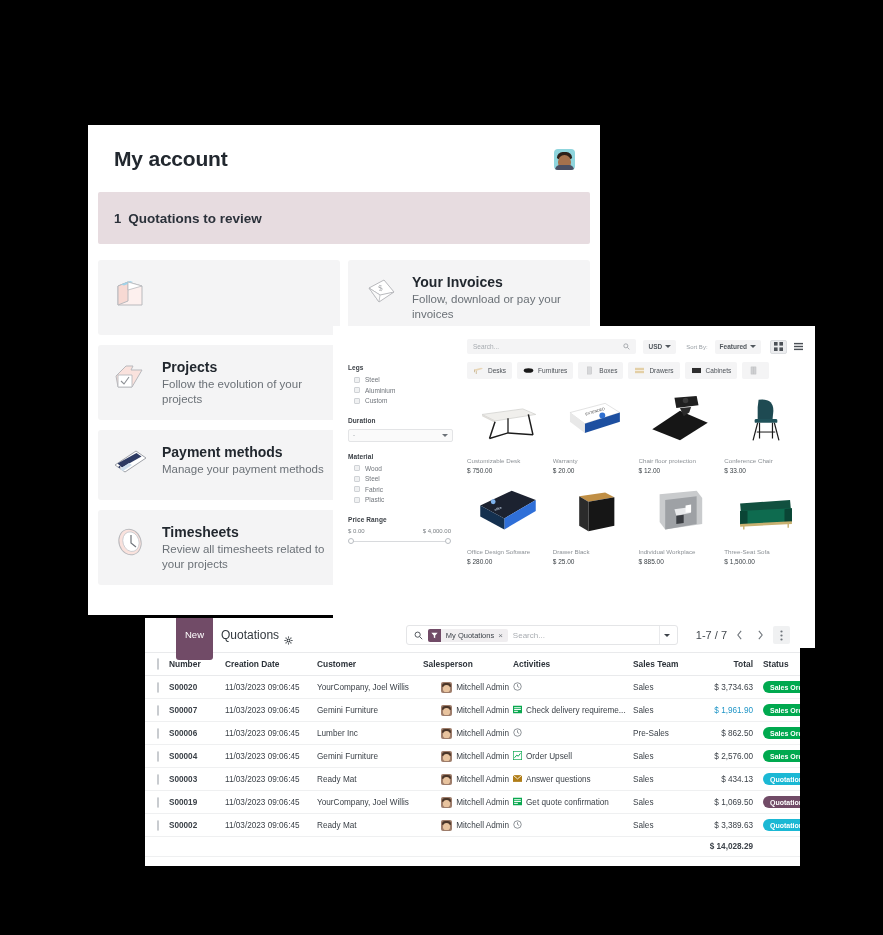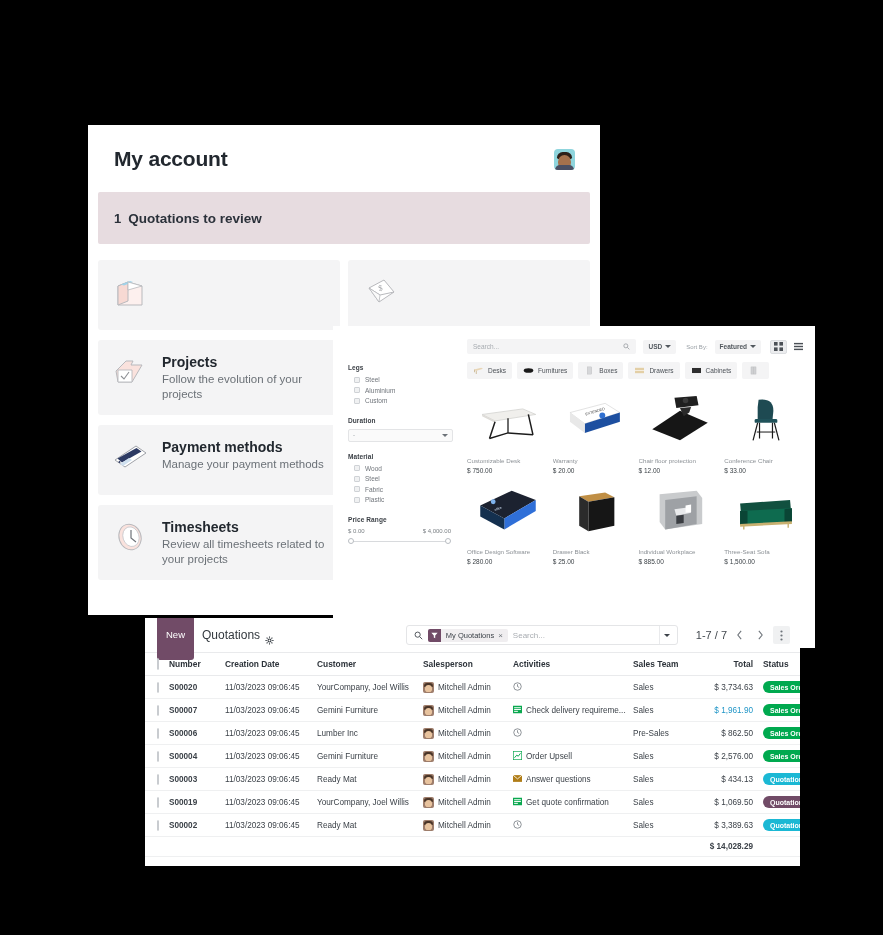--- a/index.html
+++ b/index.html
@@ -138,21 +138,21 @@
   #panel-list {
     position: absolute;
     left: 145px; top: 618px;
     width: 655px; height: 248px;
     background: #ffffff;
     overflow: hidden;
   }
   .lst-top { display: flex; align-items: center; height: 34px; padding: 0 10px 0 12px; gap: 8px;}
   .btn-new {
     background: #714b67; color: #fff; font-size: 9.5px; font-weight: 500;
-    padding: 20px 9px; border-radius: 3px; line-height: 1;
+    padding: 20px 9px; border-radius: 3px; line-height: 1; margin-left: 19px;
   }
   .lst-bc { font-size: 12px; color: #32383e; }
   .gear { width: 9px; height: 9px; margin-left:-3px;}
   .lst-search {
     margin-left: auto; width: 272px; height: 20px; border: 1px solid #e4e5e7;
     border-radius: 3px; display: flex; align-items: center; gap: 5px; padding: 0 2px 0 7px;
   }
   .facet { display: flex; align-items: center; border-radius: 2px; overflow: hidden; height: 13px; background: #f0eef0;}
   .facet-ico { background: #714b67; width: 13px; height: 13px; display:flex;align-items:center;justify-content:center;}
   .facet-lbl { font-size: 7.5px; color: #3d434a; padding: 0 4px 0 5px; }
@@ -181,21 +181,21 @@
   .c-cust { width: 106px; margin-top: 12px; }
   .c-sales { width: 90px; }
   .c-act { width: 120px; margin-left: 28px; }
   .c-team { width: 62px; }
   .c-total { width: 62px; text-align: right; }
   .c-status { width: 70px; padding-left: 6px !important;}
   .chkbox { width: 8px; height: 8px; border: 1px solid #c9ccd0; border-radius: 1.5px; }
   td.c-num { font-weight: 700; color: #2f353c; }
   td.c-total { text-align: right; font-weight: 400; }
   td.c-total.link { color: #2196c7; }
-  .sp { display: flex; align-items: center; gap: 4px; }
+  .sp { display: flex; align-items: center; gap: 4px; justify-content: flex-end; }
   .sp-av { width: 11px; height: 11px; border-radius: 2px; background: #9e7d6b; position: relative; overflow:hidden; flex:0 0 auto;}
   .sp-av i { position:absolute; left:2px; top:3px; width:7px; height:7px; background:#e8c39e; border-radius:50% 50% 40% 40%; display:block;}
   .sp-av b { position:absolute; left:1px; top:1px; width:9px; height:4px; background:#4a3528; border-radius:4px 4px 1px 1px; display:block;}
   .act { display: flex; align-items: center; gap: 4px; }
   .act-txt { overflow: hidden; text-overflow: ellipsis; }
   .badge {
     display: inline-block; color: #fff; font-size: 7px; font-weight: 700;
     padding: 2.5px 7px; border-radius: 9px; line-height: 1; white-space: nowrap;
   }
   .b-green { background: #00a94f; }
@@ -238,20 +238,24 @@
       </div>
 
       <div class="acct-card">
         <span class="card-ico">
           <svg viewBox="0 0 40 40" width="40" height="40">
             <path d="M9 16 L24 8 L34 20 L19 30 Z" fill="#ffffff" stroke="#b8b9bd" stroke-width="1"></path>
             <path d="M9 16 L20 23 L34 20" fill="none" stroke="#b8b9bd" stroke-width="1"></path>
             <path d="M9 16 L19 30 L20 23 Z" fill="#fafafa" stroke="#b8b9bd" stroke-width="0.8"></path>
             <text x="19" y="19" font-size="8" fill="#9a9ca0" font-family="serif" transform="rotate(-12 19 19)">$</text>
           </svg>
+        </span>
+        <span class="card-txt">
+          <span class="card-title" style="display:block">Your Invoices</span>
+          <span class="card-sub" style="display:block">Follow, download or pay your invoices</span>
         </span>
       </div>
 
       <div class="acct-card single">
         <span class="card-ico">
           <svg viewBox="0 0 40 40" width="40" height="40">
             <path d="M6 19 L16 9 L23 9 L21 13 L32 13 L22 30 L8 30 Z" fill="#fae2dd" stroke="#b8b9bd" stroke-width="1"></path>
             <path d="M8 18 L22 18 L22 30 L8 30 Z" fill="#ffffff" stroke="#b8b9bd" stroke-width="0.9"></path>
             <path d="M11 24 L14 27 L19 20" fill="none" stroke="#8c8f94" stroke-width="1.1"></path>
           </svg>

